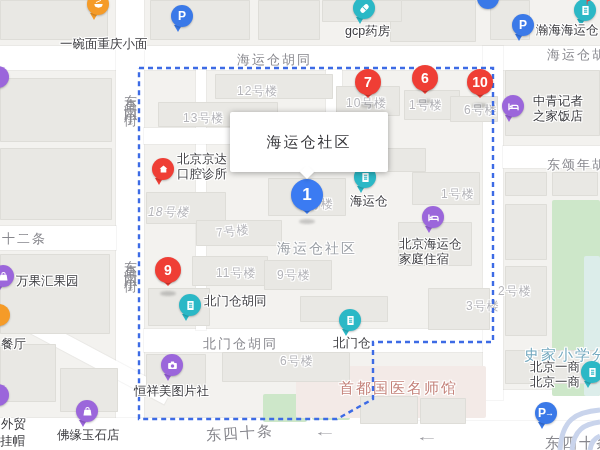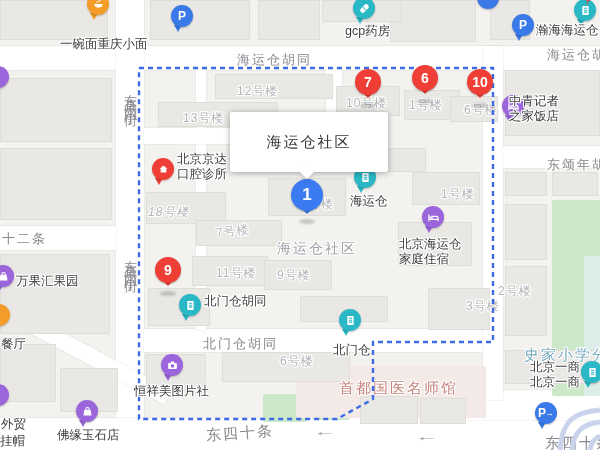--- a/index.html
+++ b/index.html
@@ -130,39 +130,39 @@
     <div class="lbl landmark" style="left: 339px; top: 379px;">首都国医名师馆</div>
     <div class="lbl poi" style="left: 60px; top: 11px; margin-top: 26px;">
       <div>一碗面重庆小面</div>
     </div>
     <div class="lbl poi" style="left: 345px; top: 24px;">
       <div>gcp药房</div>
     </div>
     <div class="lbl poi" style="left: 536px; top: 23px;">
       <div>瀚海海运仓</div>
     </div>
-    <div class="lbl poi" style="left: 509px; top: 94px;">
+    <div class="lbl poi" style="left: 533px; top: 94px;">
       <div>中青记者</div>
       <div>之家饭店</div>
     </div>
     <div class="lbl poi" style="left: 177px; top: 152px;">
       <div>北京京达</div>
       <div>口腔诊所</div>
     </div>
     <div class="lbl poi" style="left: 350px; top: 194px;">
       <div>海运仓</div>
     </div>
     <div class="lbl poi" style="left: 399px; top: 237px; text-align: left; width: 70px;">
       <div>北京海运仓</div>
       <div>家庭住宿</div>
     </div>
     <div class="lbl poi" style="left: 204px; top: 294px;">
       <div>北门仓胡同</div>
     </div>
-    <div class="lbl poi" style="left: 333px; top: 343px;">
+    <div class="lbl poi" style="left: 333px; top: 336px;">
       <div>北门仓</div>
     </div>
     <div class="lbl poi" style="left: 134px; top: 384px;">
       <div>恒祥美图片社</div>
     </div>
     <div class="lbl poi" style="left: 57px; top: 428px;">
       <div>佛缘玉石店</div>
     </div>
     <div class="lbl poi" style="left: 16px; top: 274px;">
       <div>万果汇果园</div>

